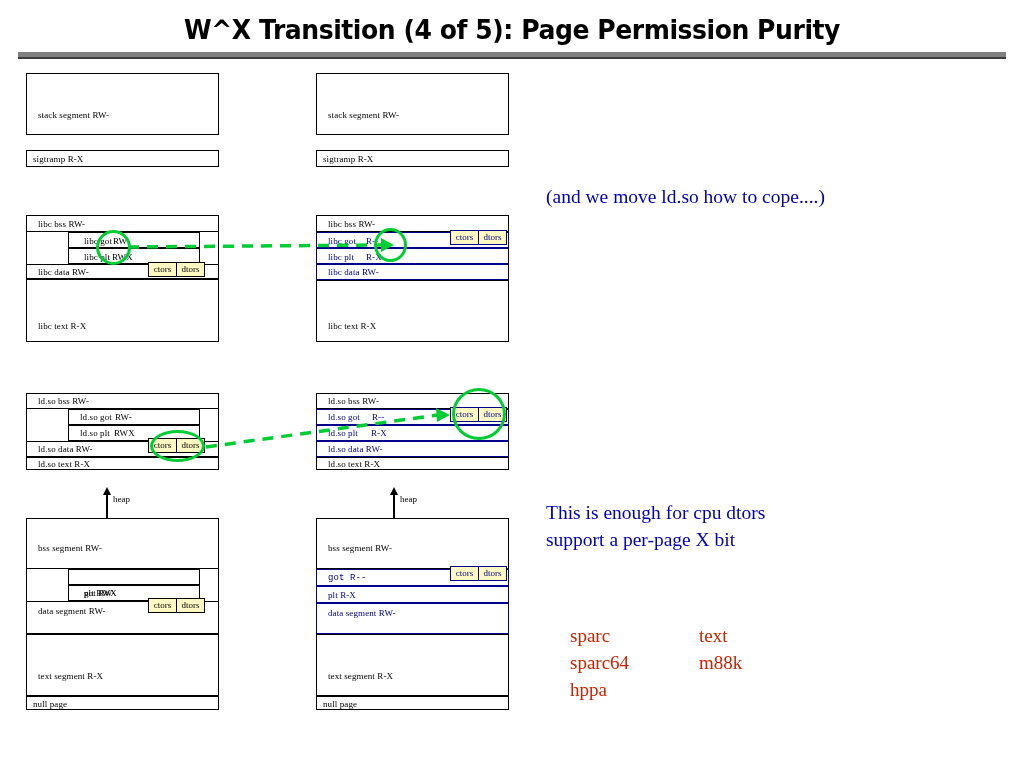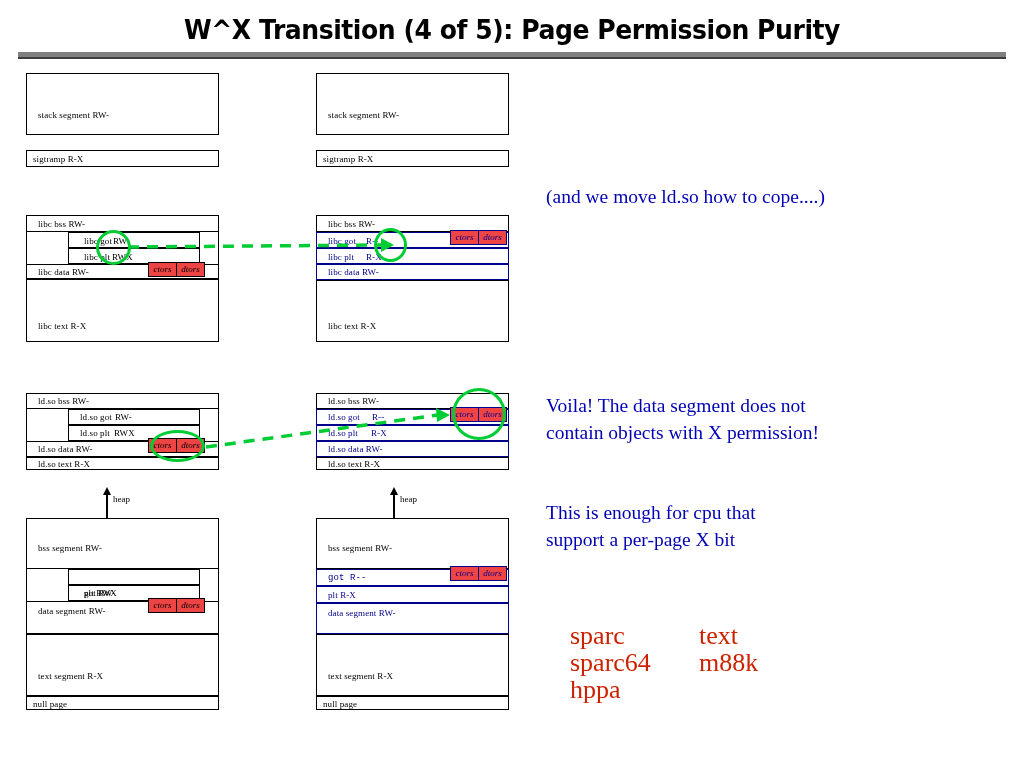--- a/index.html
+++ b/index.html
@@ -34,22 +34,21 @@
     position:absolute;white-space:nowrap;
     font-family:"Liberation Serif",serif;
     font-size:9px;color:#000000;line-height:10px;
     letter-spacing:0.1px;
   }
   .seg-label.blue{color:#00008b;}
 
   .cdbox{
     position:absolute;box-sizing:border-box;
     border:1px solid #000000;display:flex;
-    background:#ef4444;
-    font-style:italic;
+    background:#fef9c3;
   }
   .cdbox.blue{border-color:#00008b;}
   .cdbox span{
     display:block;box-sizing:border-box;
     font-family:"Liberation Serif",serif;font-size:9px;
     line-height:13px;color:#000000;text-align:center;
     padding:0 2px;white-space:nowrap;
   }
   .cdbox span.sep{border-left:1px solid #000000;}
   .cdbox.blue span{color:#00008b;}
@@ -79,21 +78,21 @@
 
   
   .note{
     position:absolute;color:#0000b4;
     font-family:"Liberation Serif",serif;
     font-size:19.5px;line-height:27px;white-space:pre-line;
   }
   .arch-col{
     position:absolute;color:#cc2200;
     font-family:"Liberation Serif",serif;
-    font-size:26px;line-height:27px;white-space:pre-line;
+    font-size:19px;line-height:27px;white-space:pre-line;
   }
 </style>
 </head>
 <body>
 
 <div class="slide">
 
   <div id="title">W^X Transition (4 of 5): Page Permission Purity</div>
   <div id="title-rule"></div>
 
@@ -278,24 +277,22 @@
     <g>
       <line x1="206" y1="447" x2="438" y2="415" stroke="#00cc33" stroke-width="3.5" stroke-dasharray="11,8"></line>
       <polygon points="436,408 450,415 437,422" fill="#00cc33"></polygon>
     </g>
   </svg>
 
 
   <div class="note" style="left:546px;top:183px;width:430px;">(and we move ld.so how to cope....)</div>
 
 
-  <div class="note" style="left:546px;top:392px;width:430px;">Voila!  The data segment does not
- contain objects with X permission!</div>
-
-  <div class="note" style="left:546px;top:499px;width:430px;"> This is enough for cpu that
+
+  <div class="note" style="left:546px;top:499px;width:430px;"> This is enough for cpu dtors
  support a per-page X bit</div>
 
 
   <div class="arch-col" style="left:570px;top:622px;">sparc
 sparc64
 hppa</div>
 
   <div class="arch-col" style="left:699px;top:622px;">text
 m88k</div>
 

